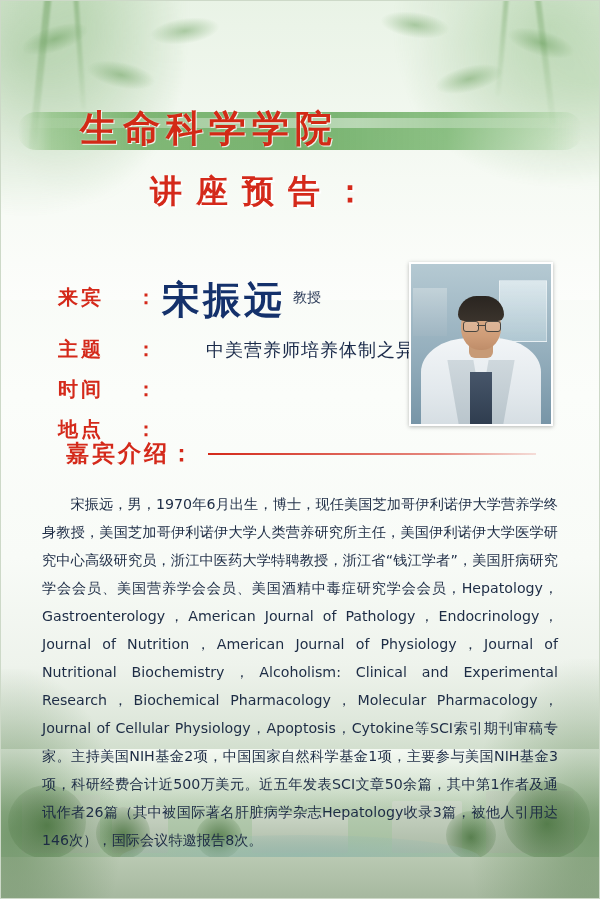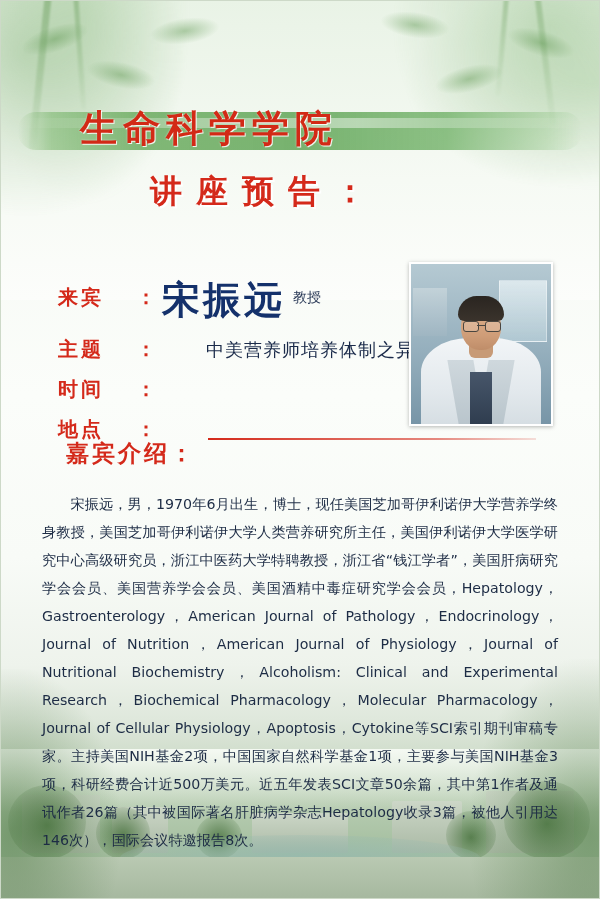--- a/index.html
+++ b/index.html
@@ -304,20 +304,21 @@
   .p-bridge {
     position: absolute; left: 66px; top: 61px; width: 8px; height: 1.4px; background: #4a4640;
   }
 
   
   .intro-title-wrap {
     position: absolute;
     left: 66px; top: 438px;
     width: 470px;
     display: flex;
+    align-items: center;
   }
   .intro-title {
     font-family: "DejaVu Serif", "Liberation Serif", serif;
     font-size: 23px;
     font-weight: bold;
     letter-spacing: 3px;
     color: #d4291a;
     white-space: nowrap;
   }
   .intro-rule {

